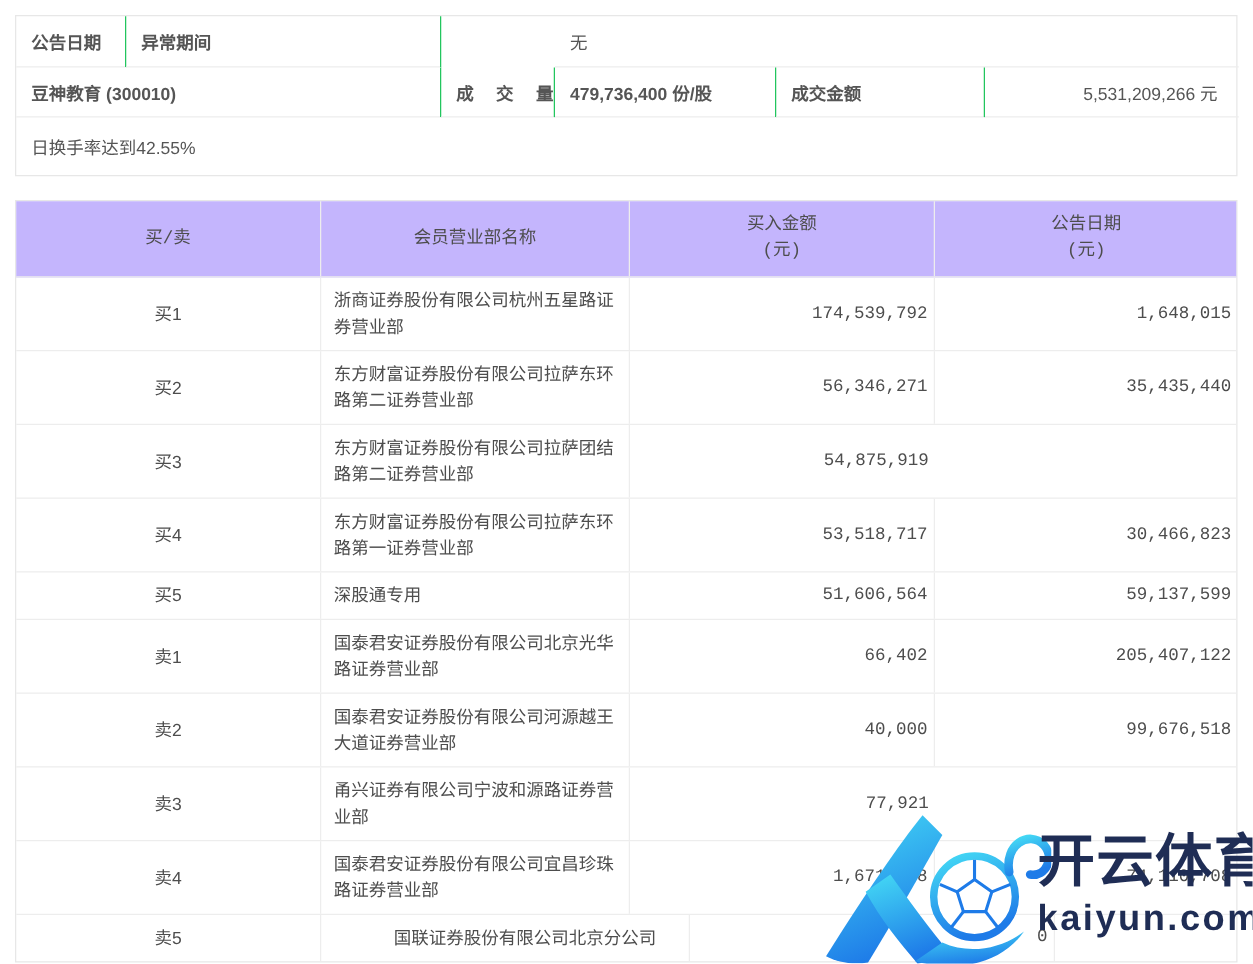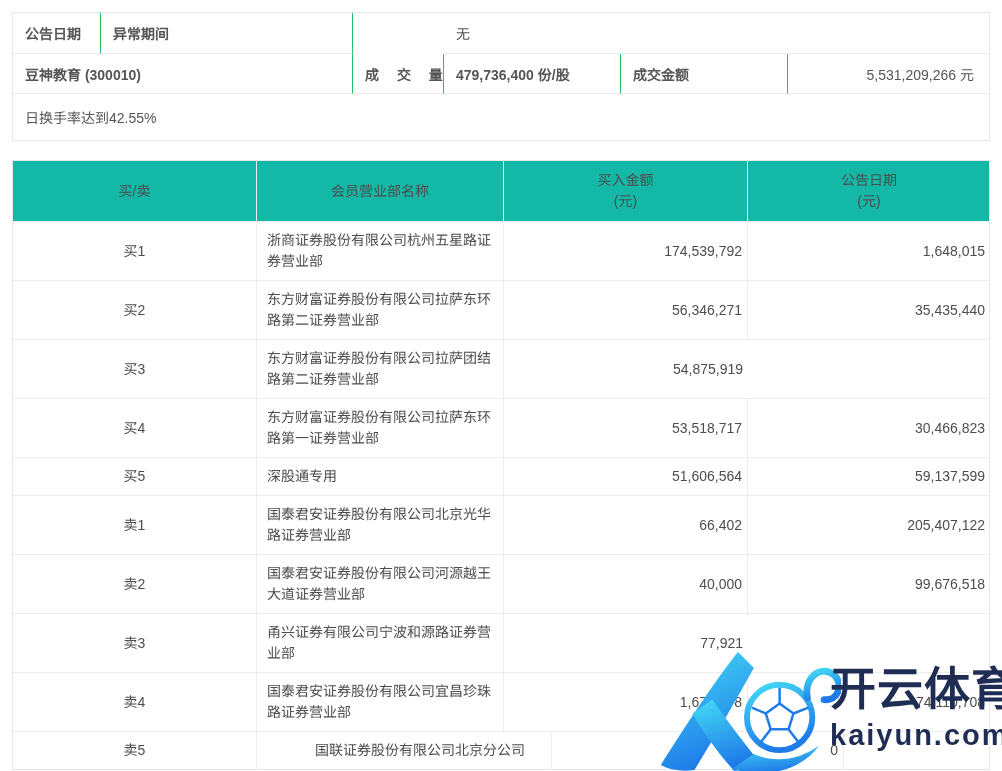--- a/index.html
+++ b/index.html
@@ -35,32 +35,32 @@
     position:absolute;left:12px;top:160px;width:978px;
     border:1px solid #e7e7e7;box-sizing:border-box;background:#fff;
   }
   .tr{
     display:grid;
     grid-template-columns:244px 247px 244px 242px;
     border-bottom:1px solid #ededed;
     box-sizing:border-box;
   }
   .tr:last-child{border-bottom:none;gap:48px;}
-  .tr.head{background:#14b8a6;min-height:61px;}
+  .tr.head{background:#c4b5fd;min-height:61px;font-family:Liberation Mono, monospace;}
   .td,.th{
     box-sizing:border-box;
     border-right:1px solid #ededed;
     display:flex;align-items:center;
     line-height:21px;color:#4d4d4d;
   }
   .td:last-child,.th:last-child{border-right:none;}
   .th{justify-content:center;text-align:center;padding:9px 0;flex-direction:column;}
   .c-side{justify-content:center;text-align:center;padding:8px 0;}
   .c-branch{padding:8px 10px;text-align:left;}
-  .c-num{justify-content:flex-end;text-align:right;padding:8px 5px 8px 0;}
+  .c-num{justify-content:flex-end;text-align:right;padding:8px 5px 8px 0;font-family:Liberation Mono, monospace;}
   
   .watermark{
     position:absolute;left:640px;top:650px;width:380px;height:121px;
     pointer-events:none;display:flex;
   }
   .wm-logo{position:absolute;left:3px;top:2px;}
   .wm-text{position:absolute;left:190px;top:14px;width:200px;}
   .wm-brand{
     font-size:46px;line-height:50px;font-weight:700;
     letter-spacing:1px;white-space:nowrap;

